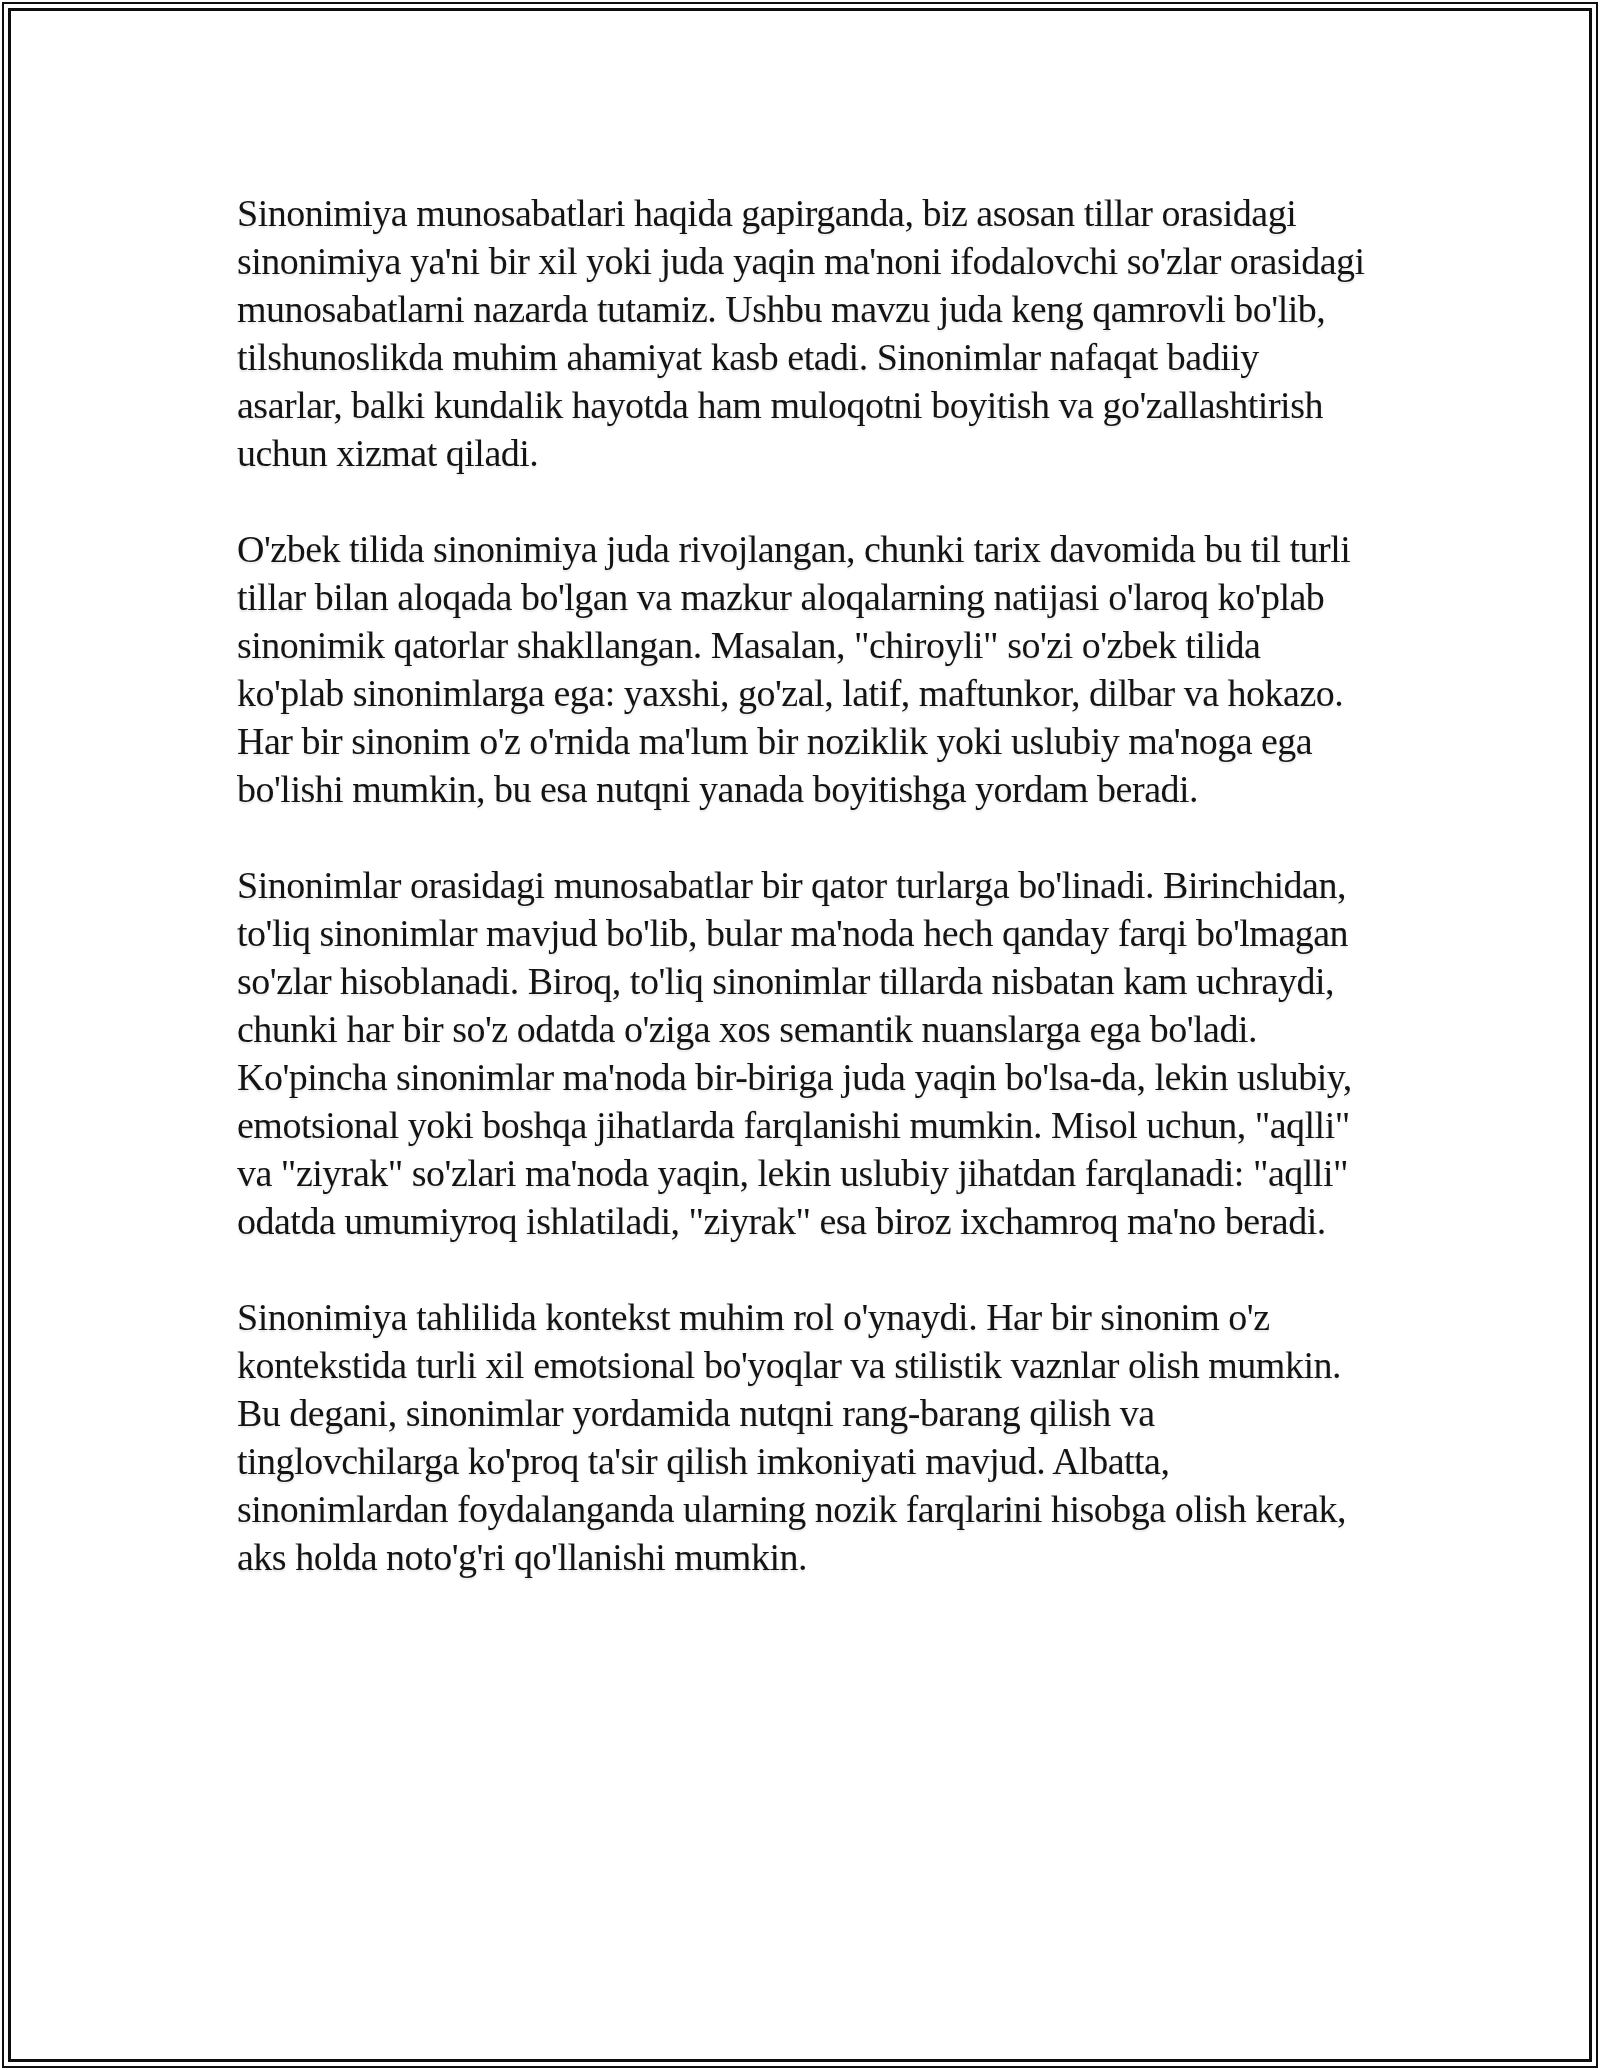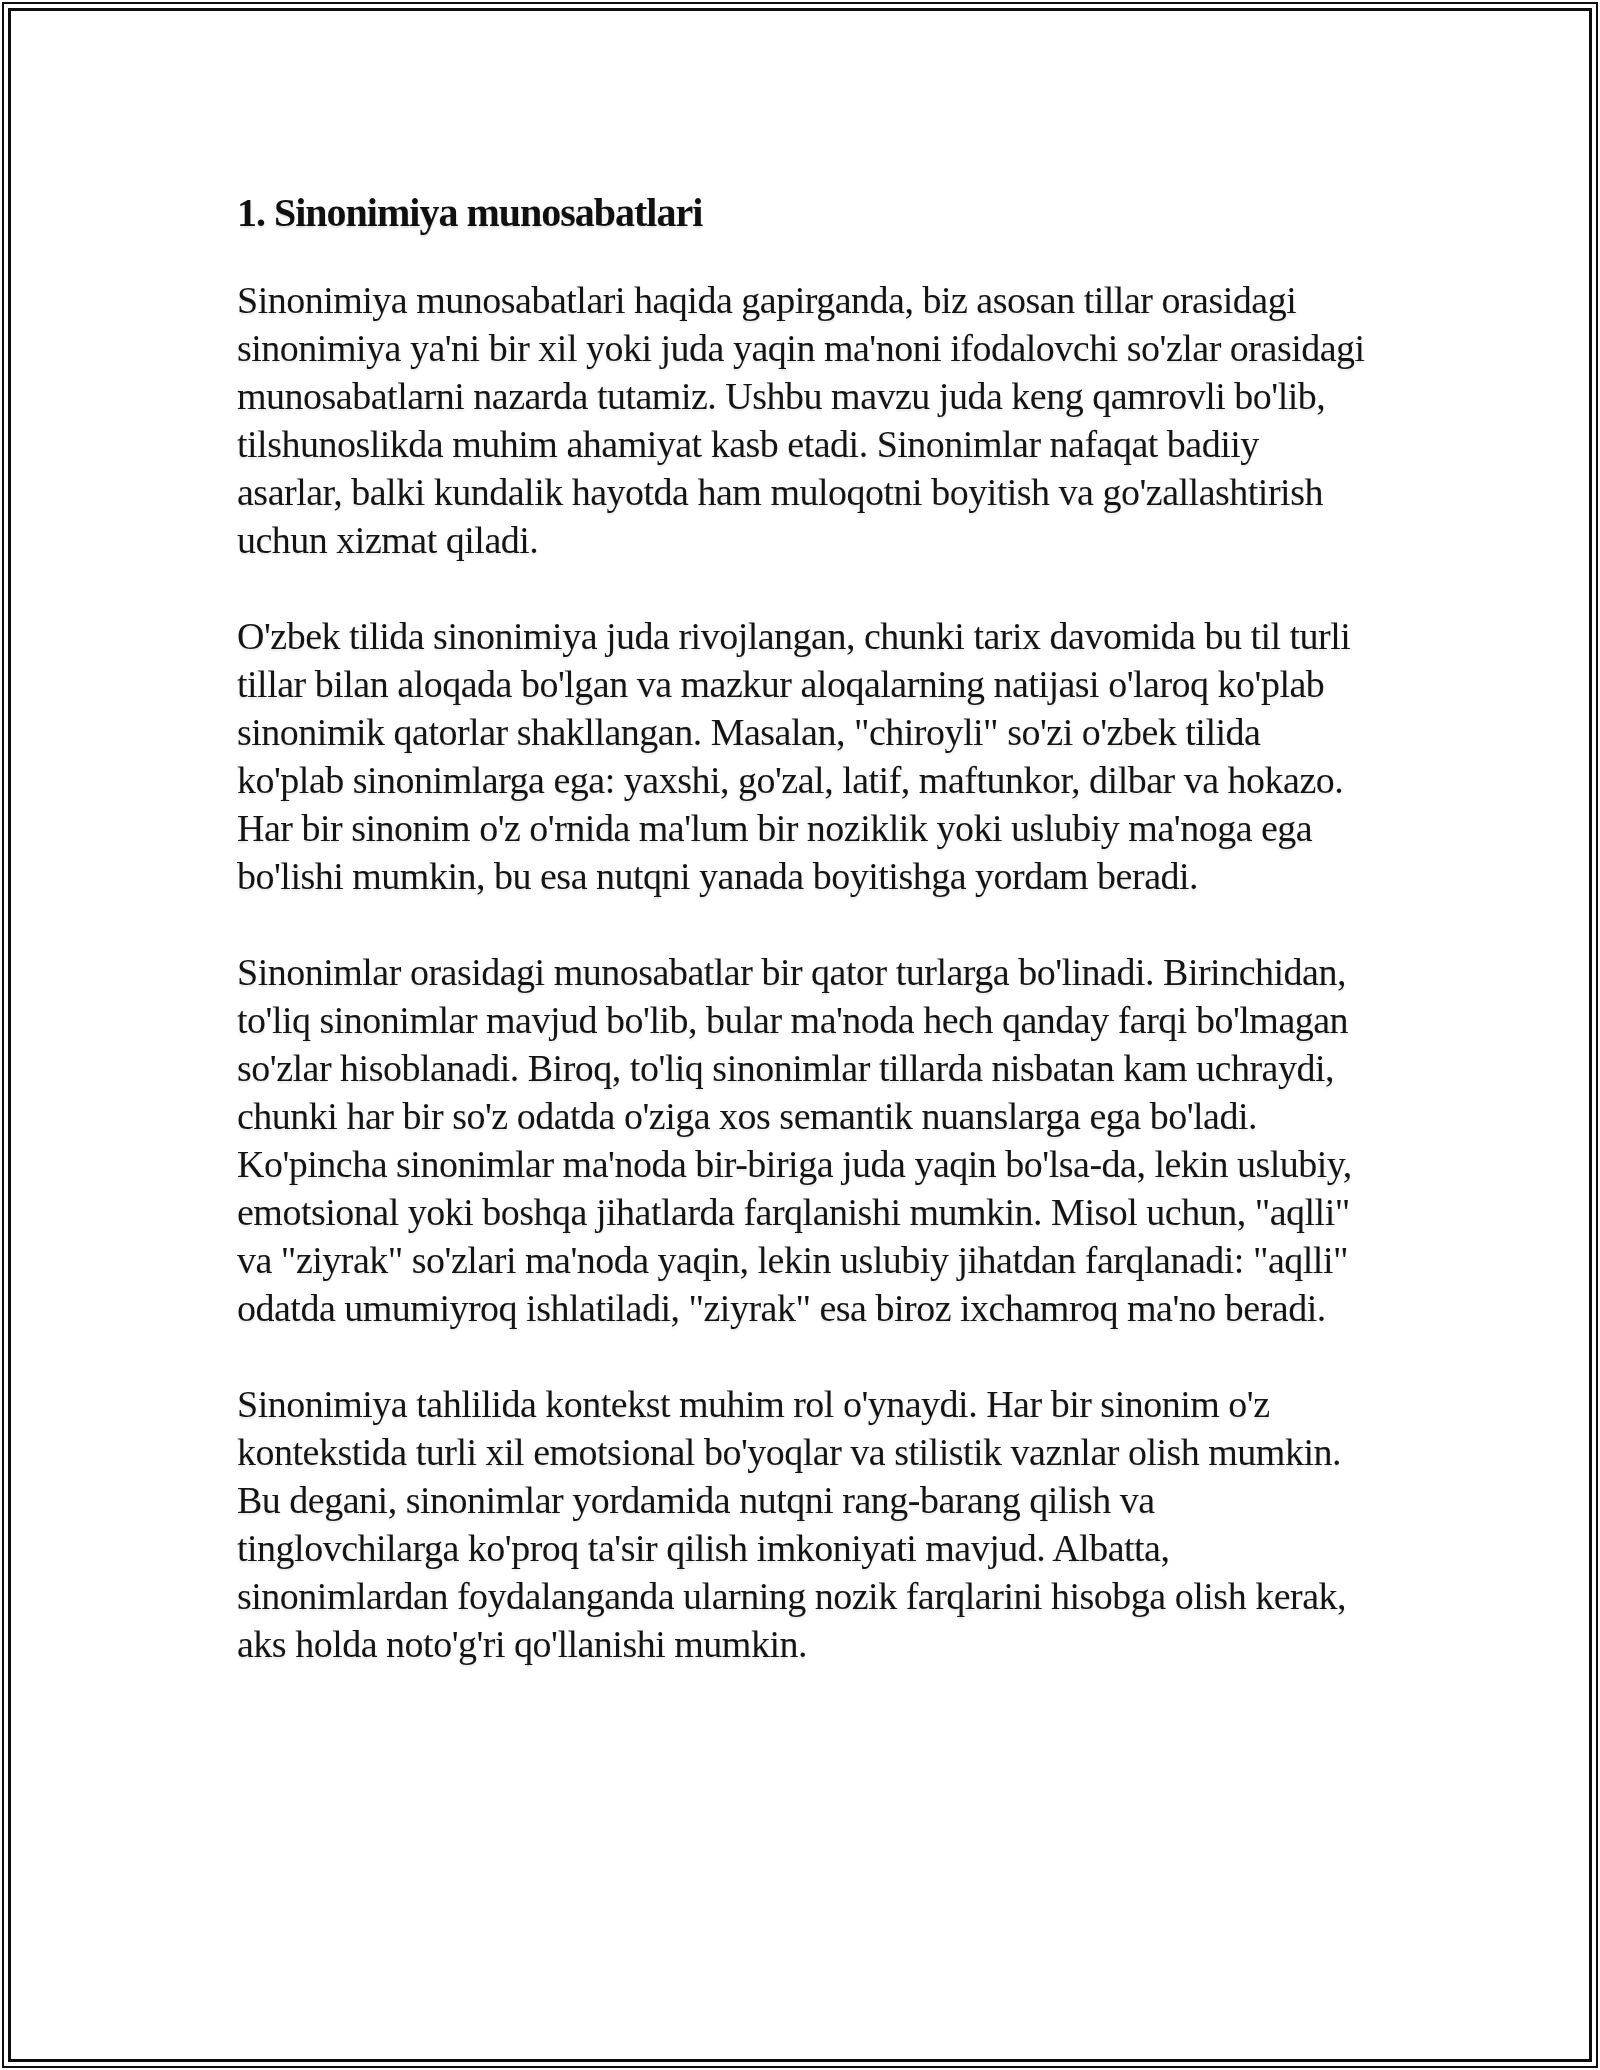--- a/index.html
+++ b/index.html
@@ -52,21 +52,20 @@
     text-shadow: 0 2px 2px rgba(0,0,0,0.10);
   }
 </style>
 </head>
 <body>
 
 <div class="page">
   <div class="frame-outer"></div>
   <div class="frame-inner"></div>
   <div class="content">
-    <h1 class="doc-title">1. Sinonimiya munosabatlari</h1>
     <div id="paragraphs">
         <p class="para">Sinonimiya munosabatlari haqida gapirganda, biz asosan tillar orasidagi
 sinonimiya ya'ni bir xil yoki juda yaqin ma'noni ifodalovchi so'zlar orasidagi
 munosabatlarni nazarda tutamiz. Ushbu mavzu juda keng qamrovli bo'lib,
 tilshunoslikda muhim ahamiyat kasb etadi. Sinonimlar nafaqat badiiy
 asarlar, balki kundalik hayotda ham muloqotni boyitish va go'zallashtirish
 uchun xizmat qiladi.</p>
         <p class="para">O'zbek tilida sinonimiya juda rivojlangan, chunki tarix davomida bu til turli
 tillar bilan aloqada bo'lgan va mazkur aloqalarning natijasi o'laroq ko'plab
 sinonimik qatorlar shakllangan. Masalan, "chiroyli" so'zi o'zbek tilida

